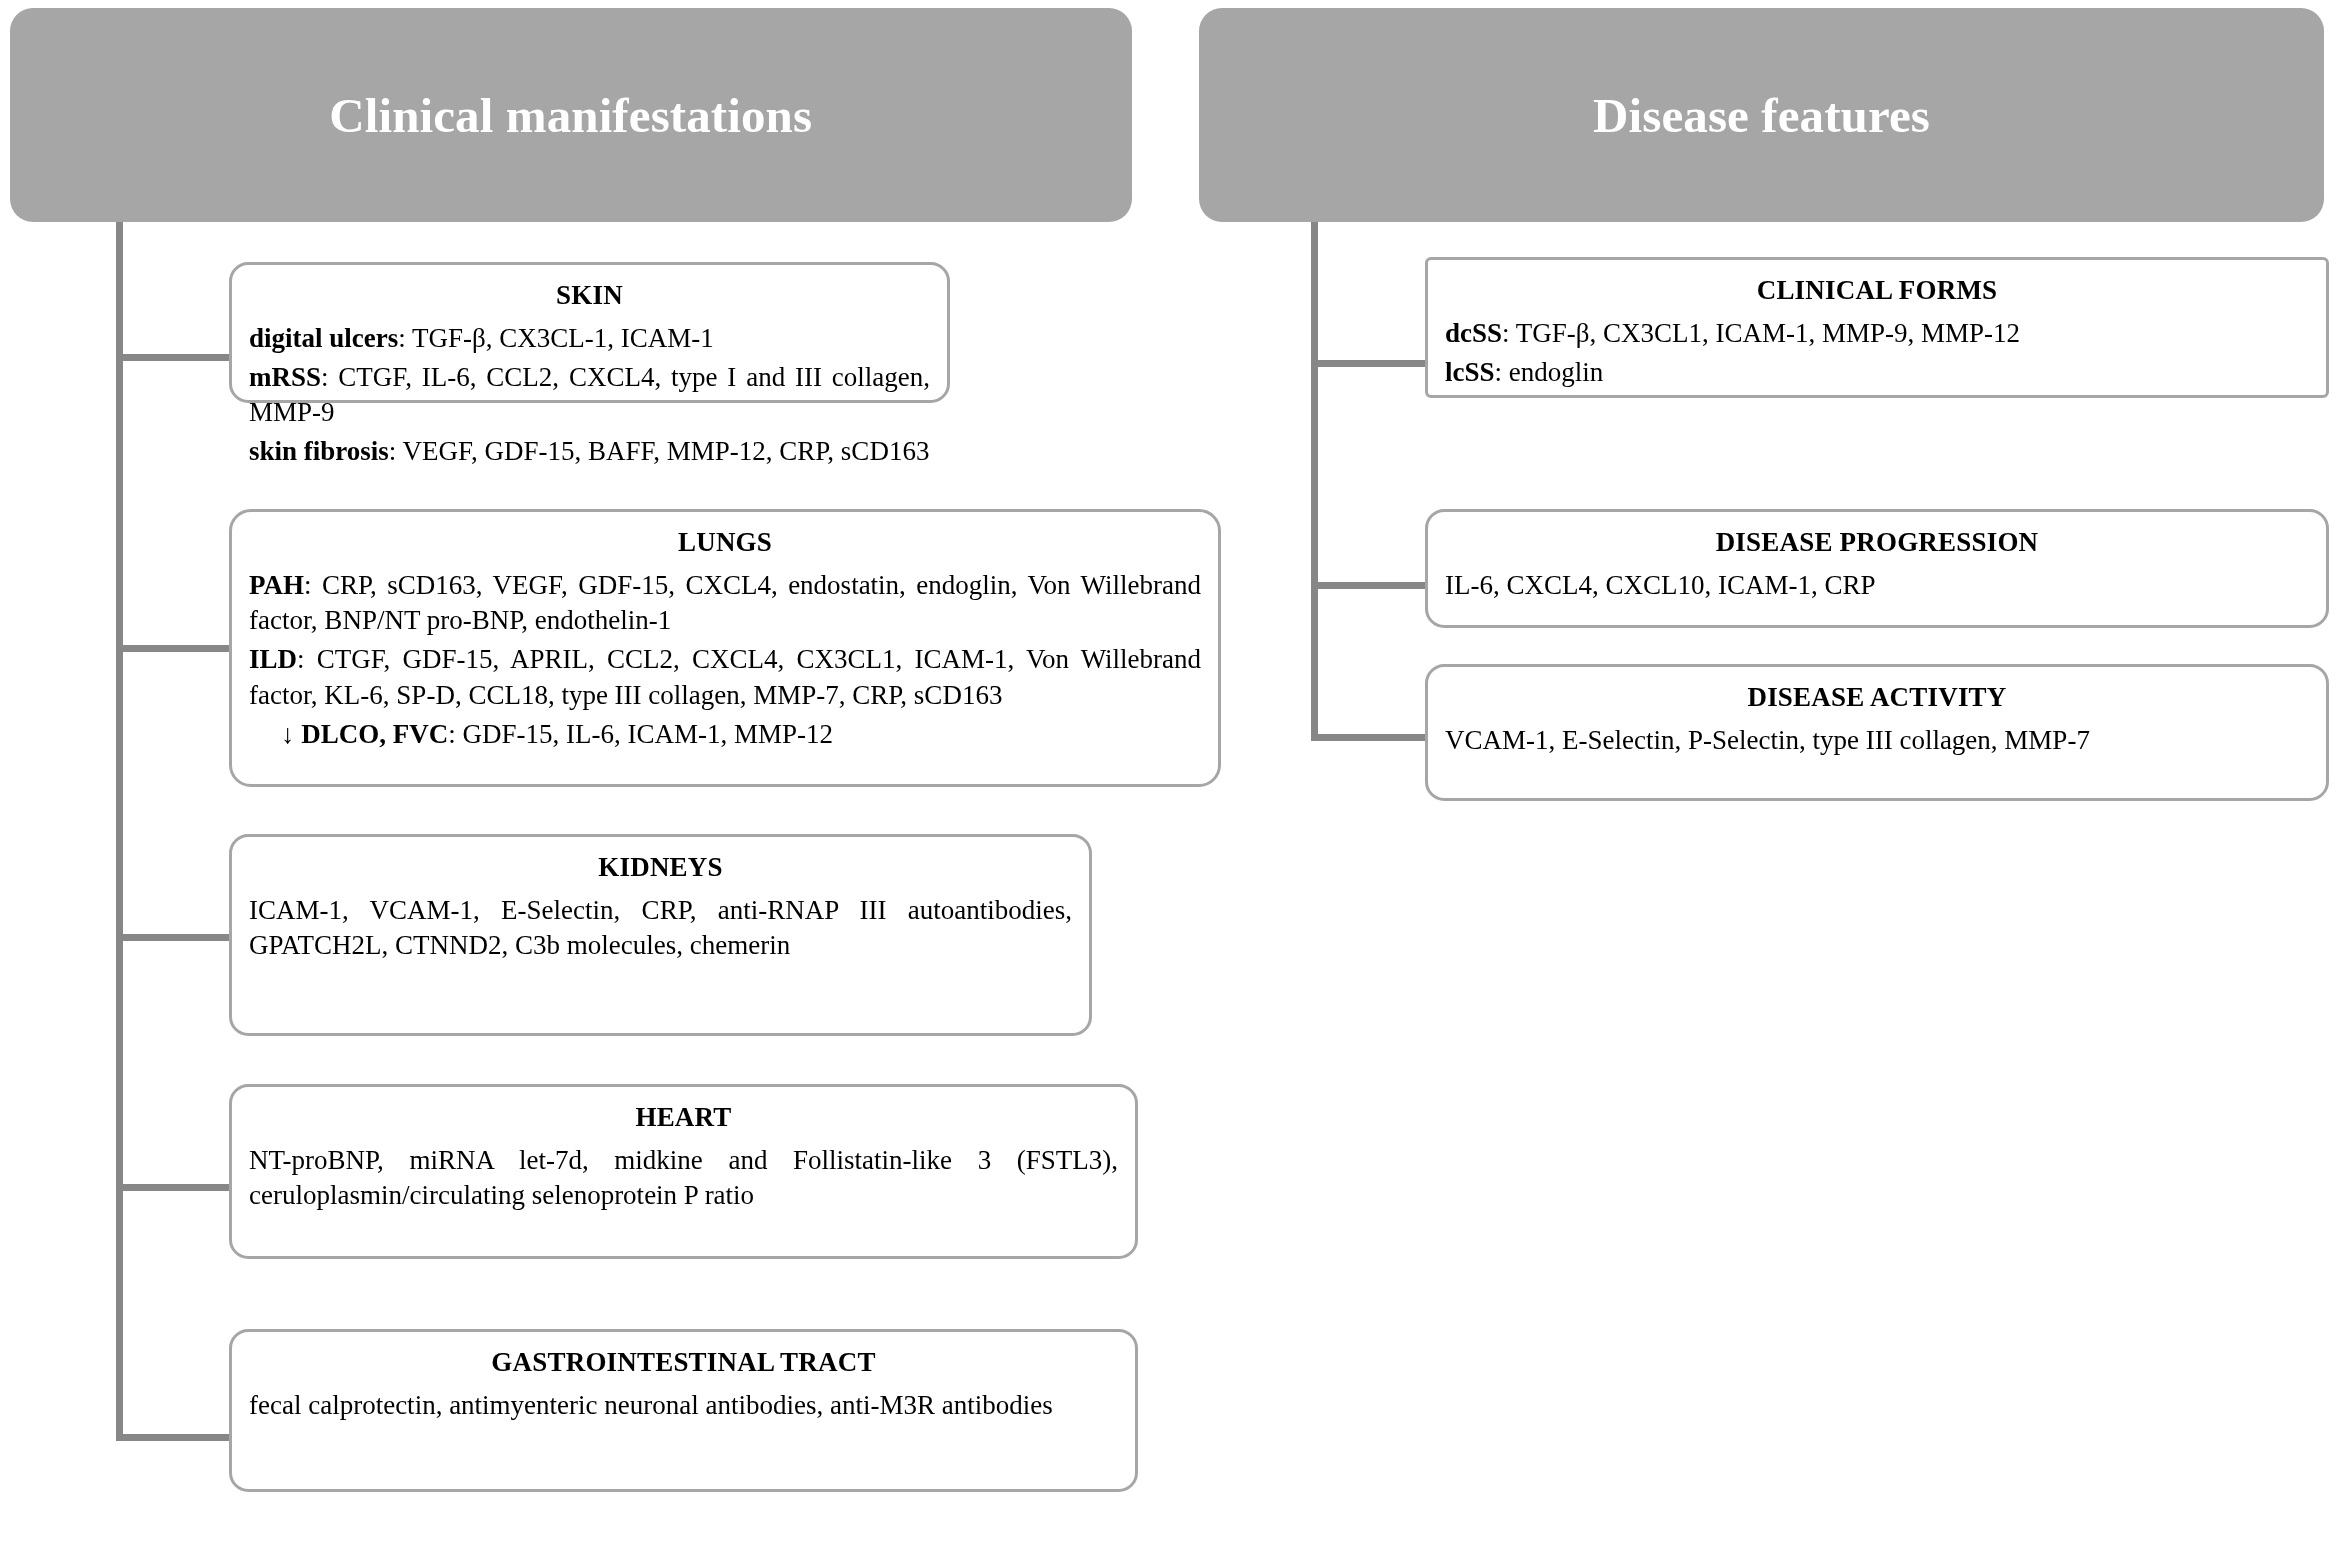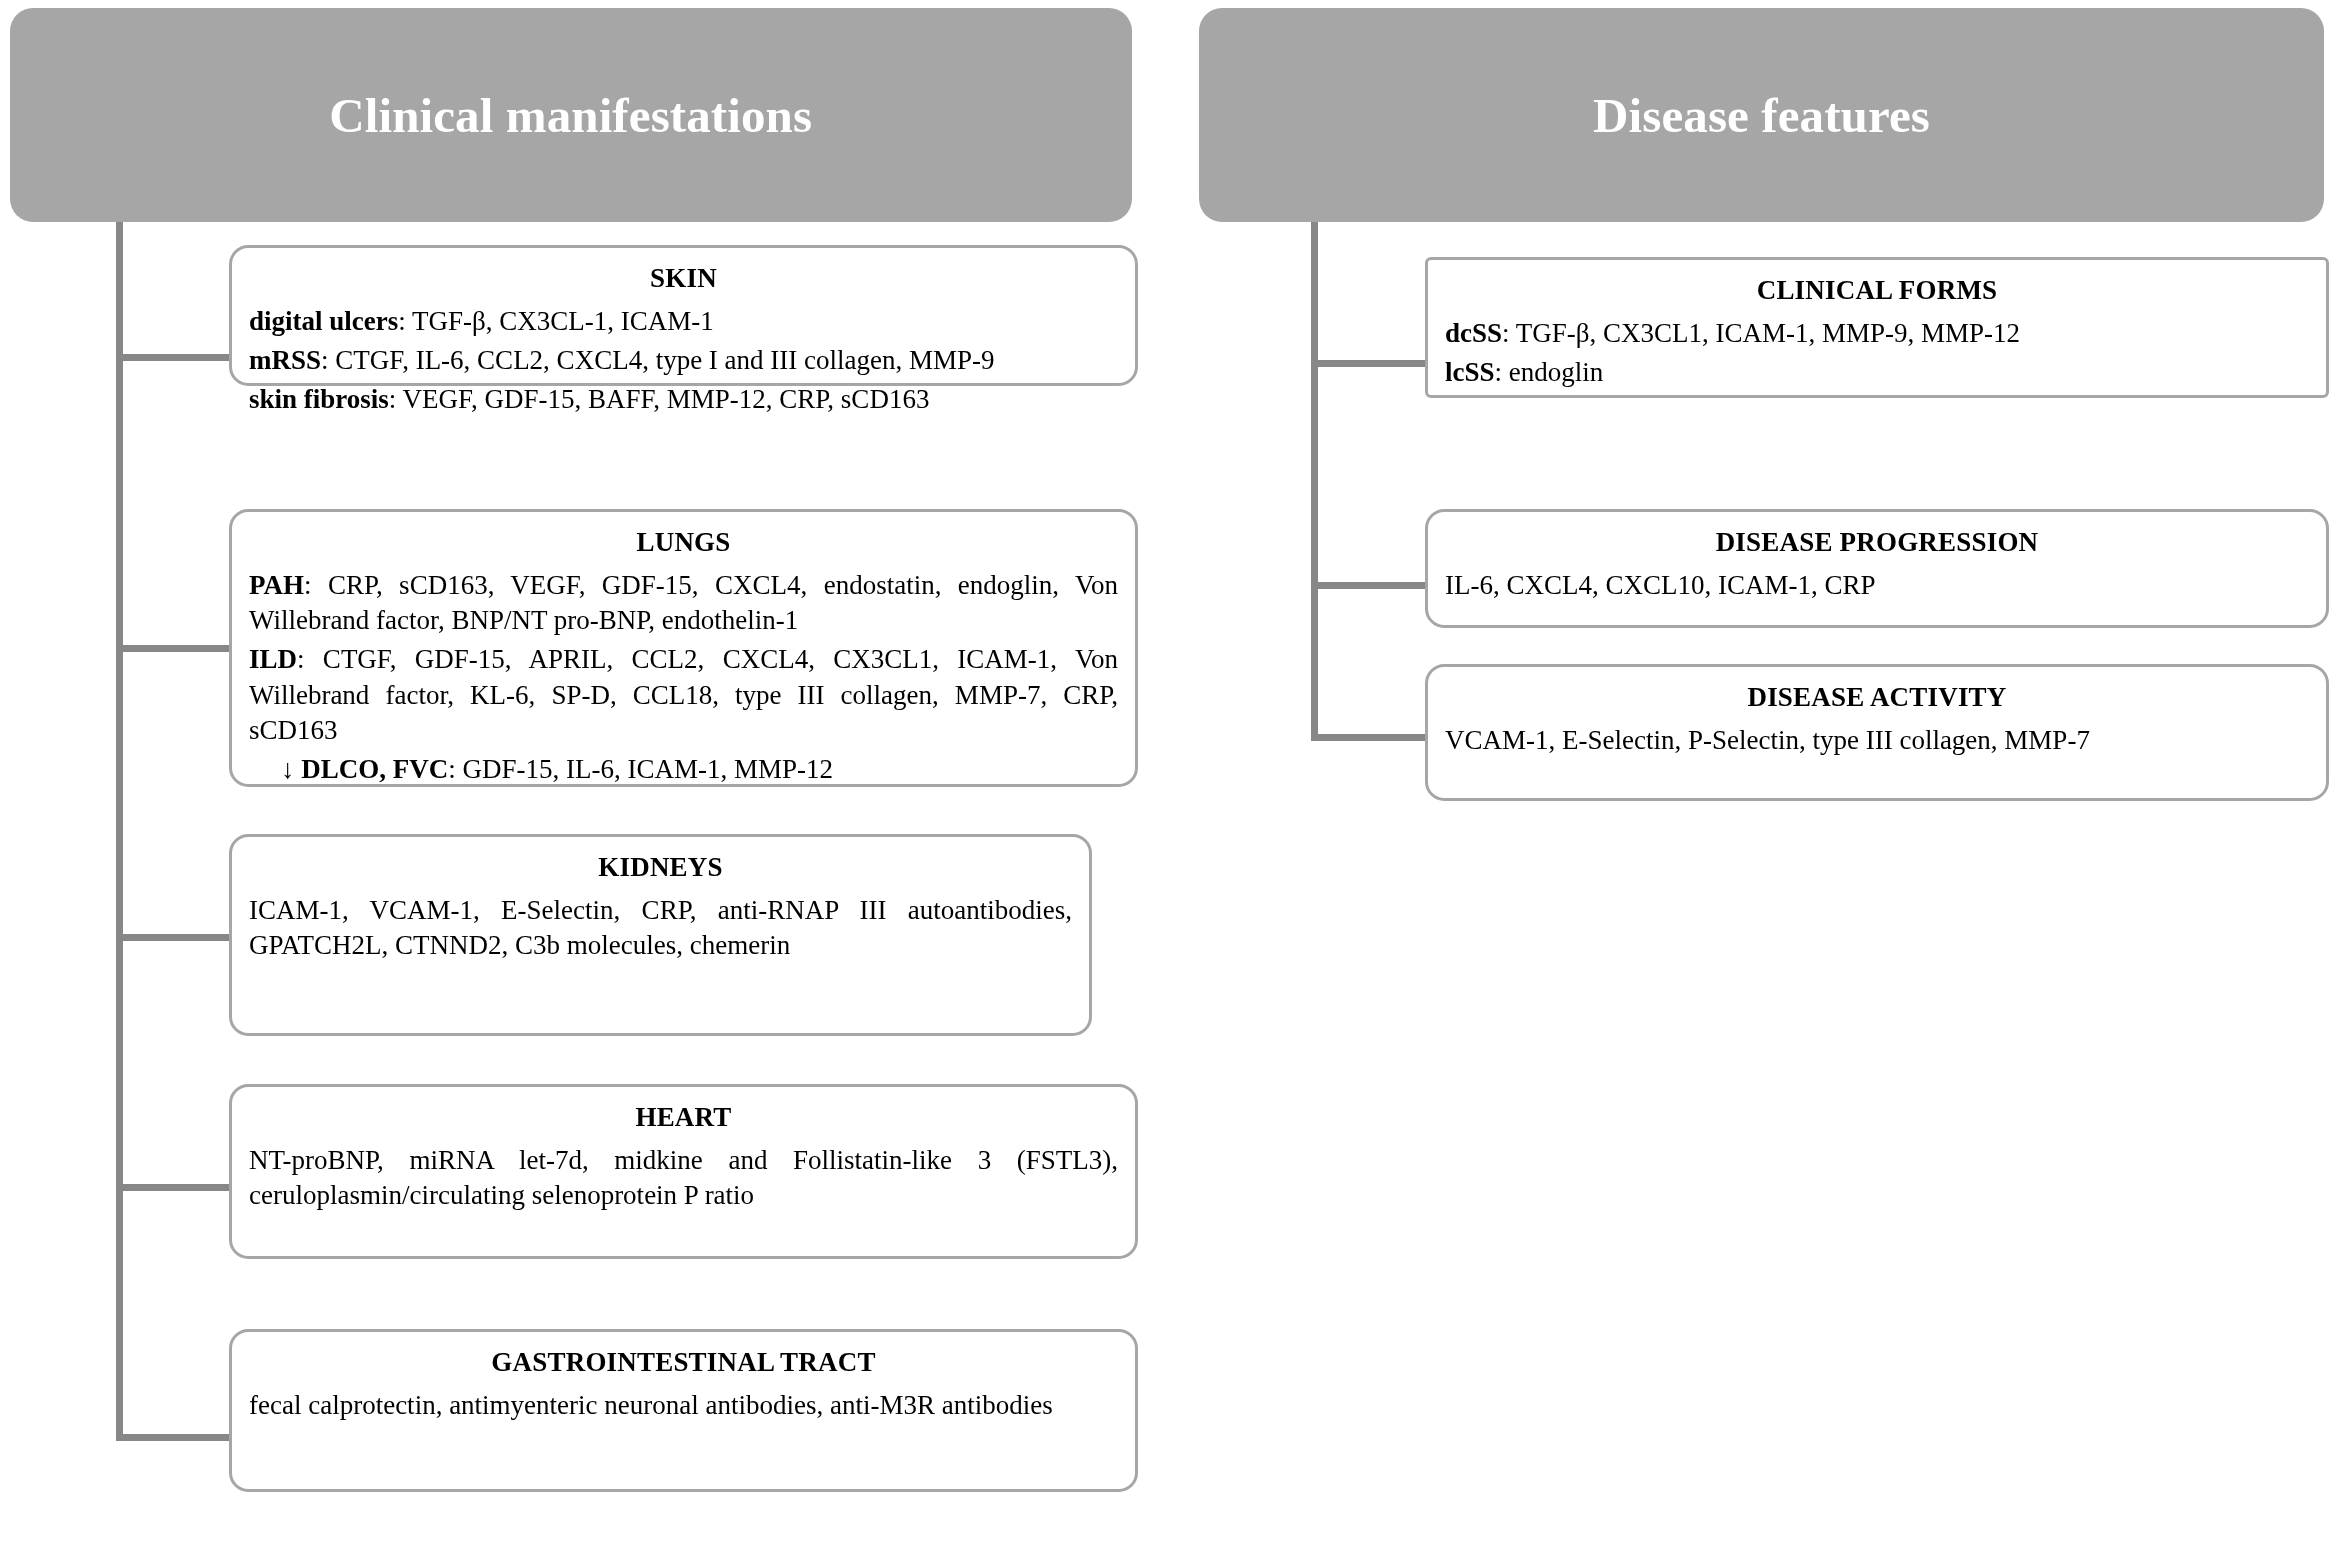--- a/index.html
+++ b/index.html
@@ -84,34 +84,34 @@
 
   <div class="header-banner" id="header-clinical">Clinical manifestations</div>
 
   <div class="trunk" style="left:116px; top:222px; height:1218px;"></div>
   <div class="branch" style="left:116px; top:354px;  width:116px;"></div>
   <div class="branch" style="left:116px; top:645px; width:116px;"></div>
   <div class="branch" style="left:116px; top:934px; width:116px;"></div>
   <div class="branch" style="left:116px; top:1184px; width:116px;"></div>
   <div class="branch" style="left:116px; top:1434px; width:116px;"></div>
 
-  <div class="node-box" id="box-skin" style="left:229px; top:245px; width:909px; height:141px;">
+  <div class="node-box" id="box-skin" style="left:229px; top:262px; width:721px; height:141px;">
     <div class="node-title">SKIN</div>
     <p class="node-line">
       <b>digital ulcers</b><span>: TGF-β, CX3CL-1, ICAM-1</span>
     </p>
     <p class="node-line">
       <b>mRSS</b><span>: CTGF, IL-6, CCL2, CXCL4, type I and III collagen, MMP-9</span>
     </p>
     <p class="node-line">
       <b>skin fibrosis</b><span>: VEGF, GDF-15, BAFF, MMP-12, CRP, sCD163</span>
     </p>
   </div>
 
-  <div class="node-box" id="box-lungs" style="left:229px; top:509px; width:909px; height:278px;">
+  <div class="node-box" id="box-lungs" style="left:229px; top:509px; width:992px; height:278px;border-radius:22px;">
     <div class="node-title">LUNGS</div>
     <p class="node-line flow">
       <b>PAH</b><span>: CRP, sCD163, VEGF, GDF-15, CXCL4, endostatin, endoglin, Von Willebrand factor, BNP/NT pro-BNP, endothelin-1</span>
     </p>
     <p class="node-line flow">
       <b>ILD</b><span>: CTGF, GDF-15, APRIL, CCL2, CXCL4, CX3CL1, ICAM-1, Von Willebrand factor, KL-6, SP-D, CCL18, type III collagen, MMP-7, CRP, sCD163</span>
     </p>
     <p class="node-line">
       <b class="arrow-glyph">↓ DLCO, FVC</b><span>: GDF-15, IL-6, ICAM-1, MMP-12</span>
     </p>

